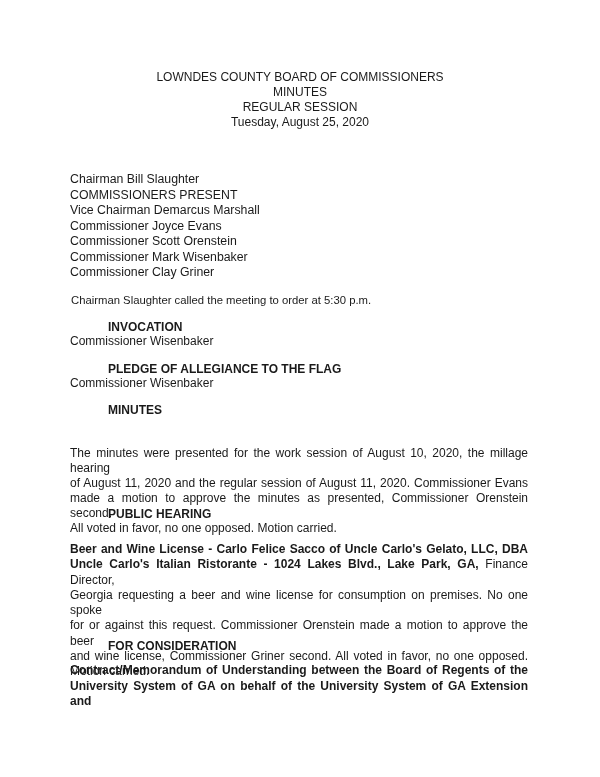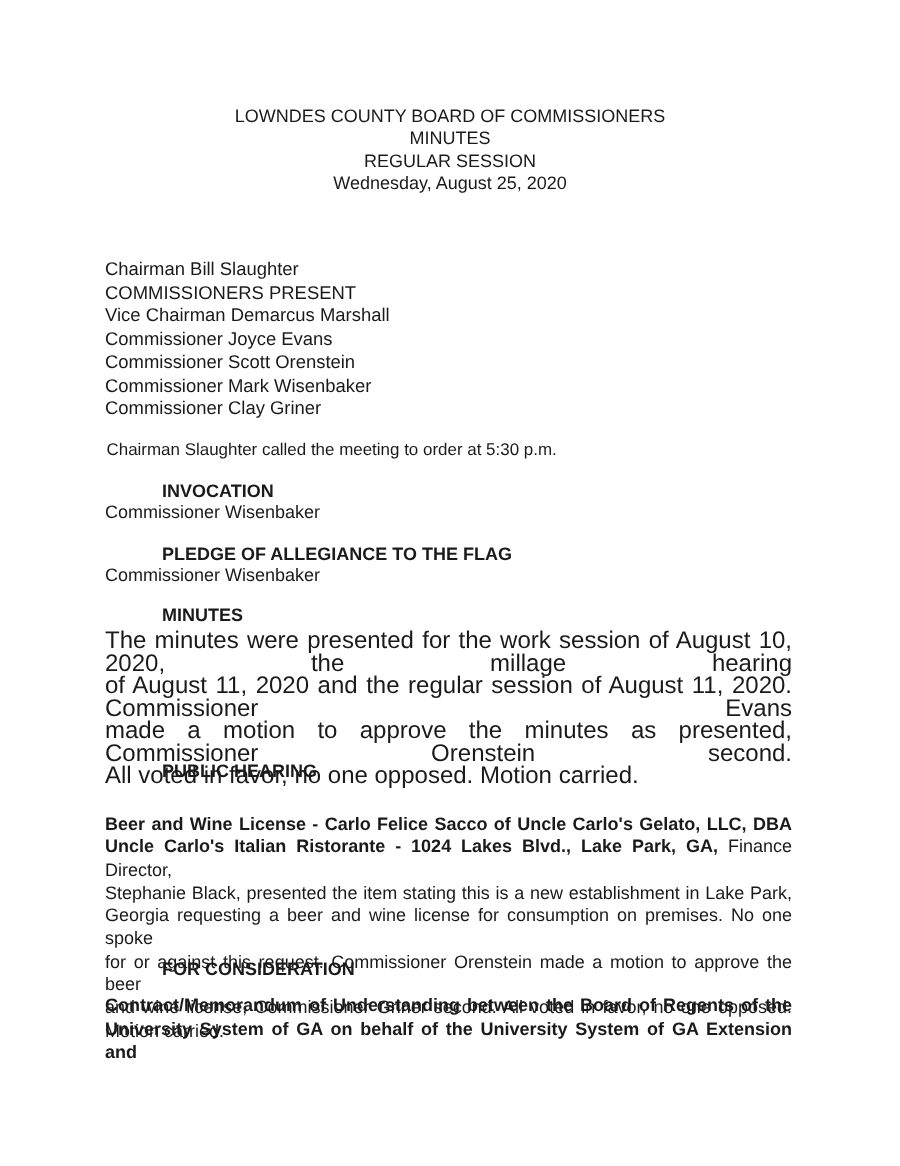--- a/index.html
+++ b/index.html
@@ -52,24 +52,24 @@
     .heading {
       font-weight: bold;
       font-size: 12px;
       line-height: 14px;
       padding-left: 38px;
     }
     .invocation { top: 320px; line-height: 14px; }
     .pledge { top: 362px; line-height: 14px; }
     .minutes-head { top: 403px; }
     .minutes-body {
-      top: 420px;
+      top: 446px;
       text-align: justify;
       line-height: 15px;
-      font-size: 16px;
+      font-size: 12px;
     }
     .ph-head { top: 507px; }
     .ph-body {
       top: 522px;
       text-align: justify;
       line-height: 15.3px;
       font-size: 12px;
       margin-top: 20px;
     }
     .fc-head { top: 639px; }
@@ -93,21 +93,21 @@
   </style>
 </head>
 <body>
 
 <div class="page">
 
   <div class="header">
     <div>LOWNDES COUNTY BOARD OF COMMISSIONERS</div>
     <div>MINUTES</div>
     <div>REGULAR SESSION</div>
-    <div>Wednesday, August 25, 2020</div>
+    <div>Tuesday, August 25, 2020</div>
   </div>
 
   <div class="block present">
     <div>Chairman Bill Slaughter</div>
     <div>COMMISSIONERS PRESENT</div>
     <div>Vice Chairman Demarcus Marshall</div>
     <div>Commissioner Joyce Evans</div>
     <div>Commissioner Scott Orenstein</div>
     <div>Commissioner Mark Wisenbaker</div>
     <div>Commissioner Clay Griner</div>
@@ -130,21 +130,20 @@
     <span class="justify-line">The minutes were presented for the work session of August 10, 2020, the millage hearing</span>
     <span class="justify-line">of August 11, 2020 and the regular session of August 11, 2020.  Commissioner Evans</span>
     <span class="justify-line">made a motion to approve the minutes as presented, Commissioner Orenstein second.</span>
     <span class="last-line">All voted in favor, no one opposed.  Motion carried.</span>
   </div>
 
   <div class="block heading ph-head">PUBLIC HEARING</div>
   <div class="block ph-body">
     <span class="justify-line"><b>Beer and Wine License - Carlo Felice Sacco of Uncle Carlo's Gelato, LLC, DBA</b></span>
     <span class="justify-line"><b>Uncle Carlo's Italian Ristorante - 1024 Lakes Blvd., Lake Park, GA,</b><span> Finance Director,</span></span>
-    <span class="justify-line">Stephanie Black, presented the item stating this is a new establishment in Lake Park,</span>
     <span class="justify-line">Georgia requesting a beer and wine license for consumption on premises.  No one spoke</span>
     <span class="justify-line">for or against this request.  Commissioner Orenstein made a motion to approve the beer</span>
     <span class="justify-line">and wine license, Commissioner Griner second.  All voted in favor, no one opposed.</span>
     <span class="last-line">Motion carried.</span>
   </div>
 
   <div class="block heading fc-head">FOR CONSIDERATION</div>
   <div class="block fc-body">
     <span class="justify-line">Contract/Memorandum of Understanding between the Board of Regents of the</span>
     <span class="justify-line">University System of GA on behalf of the University System of GA Extension and</span>

